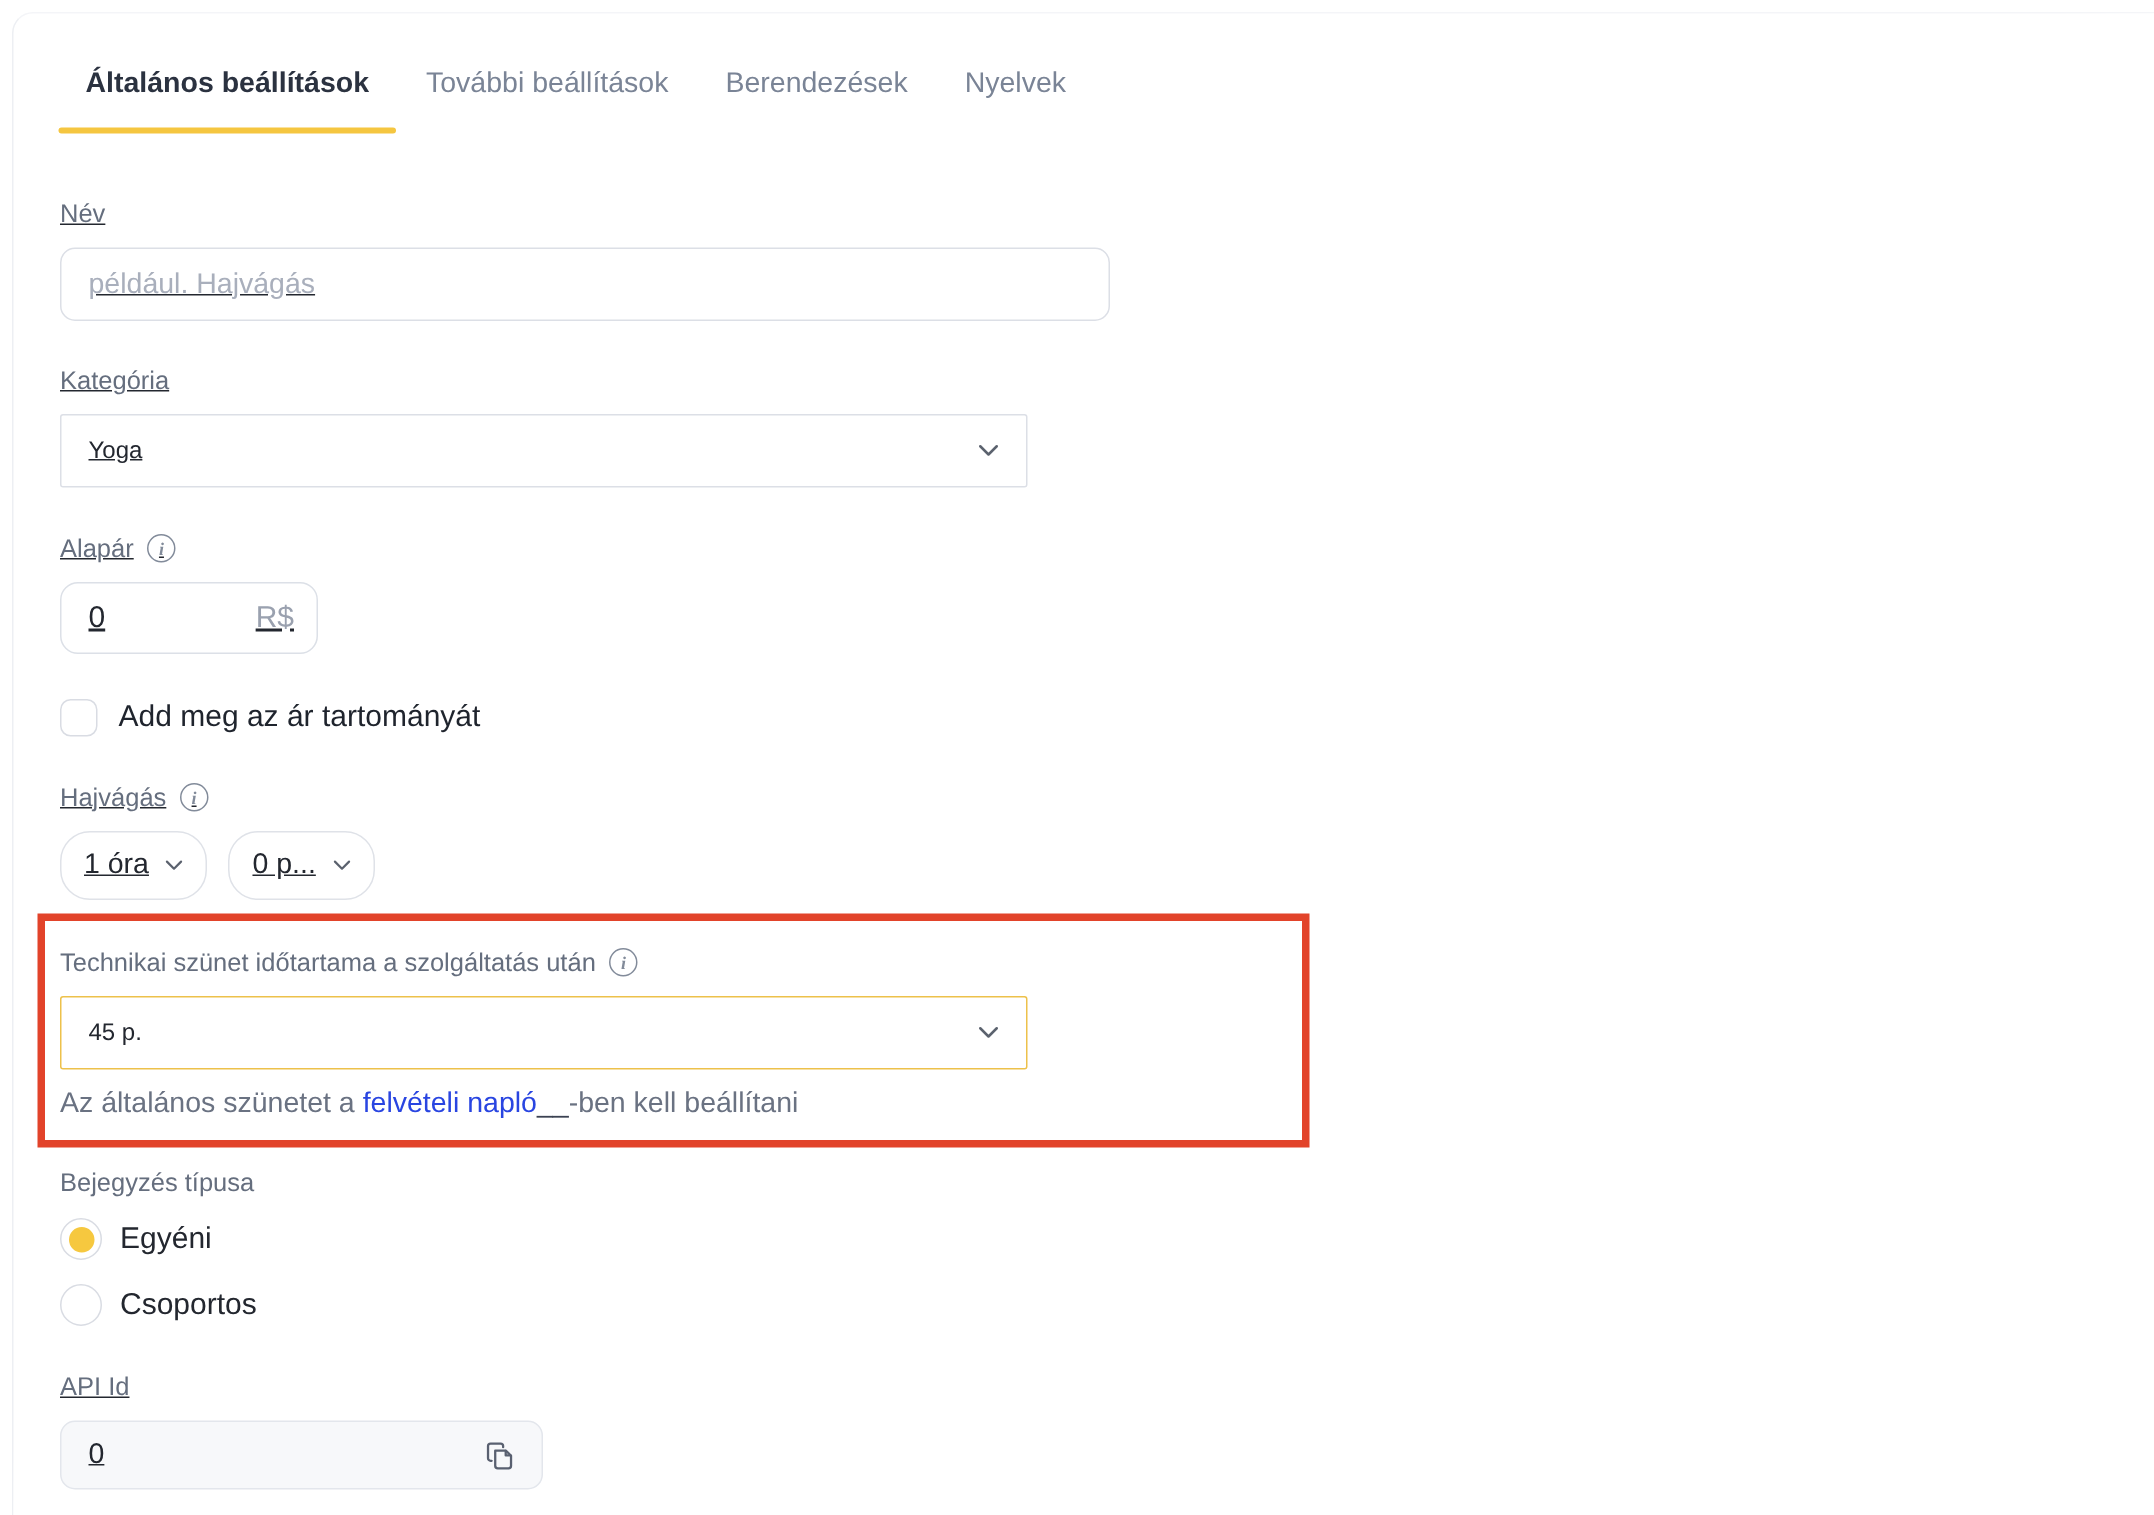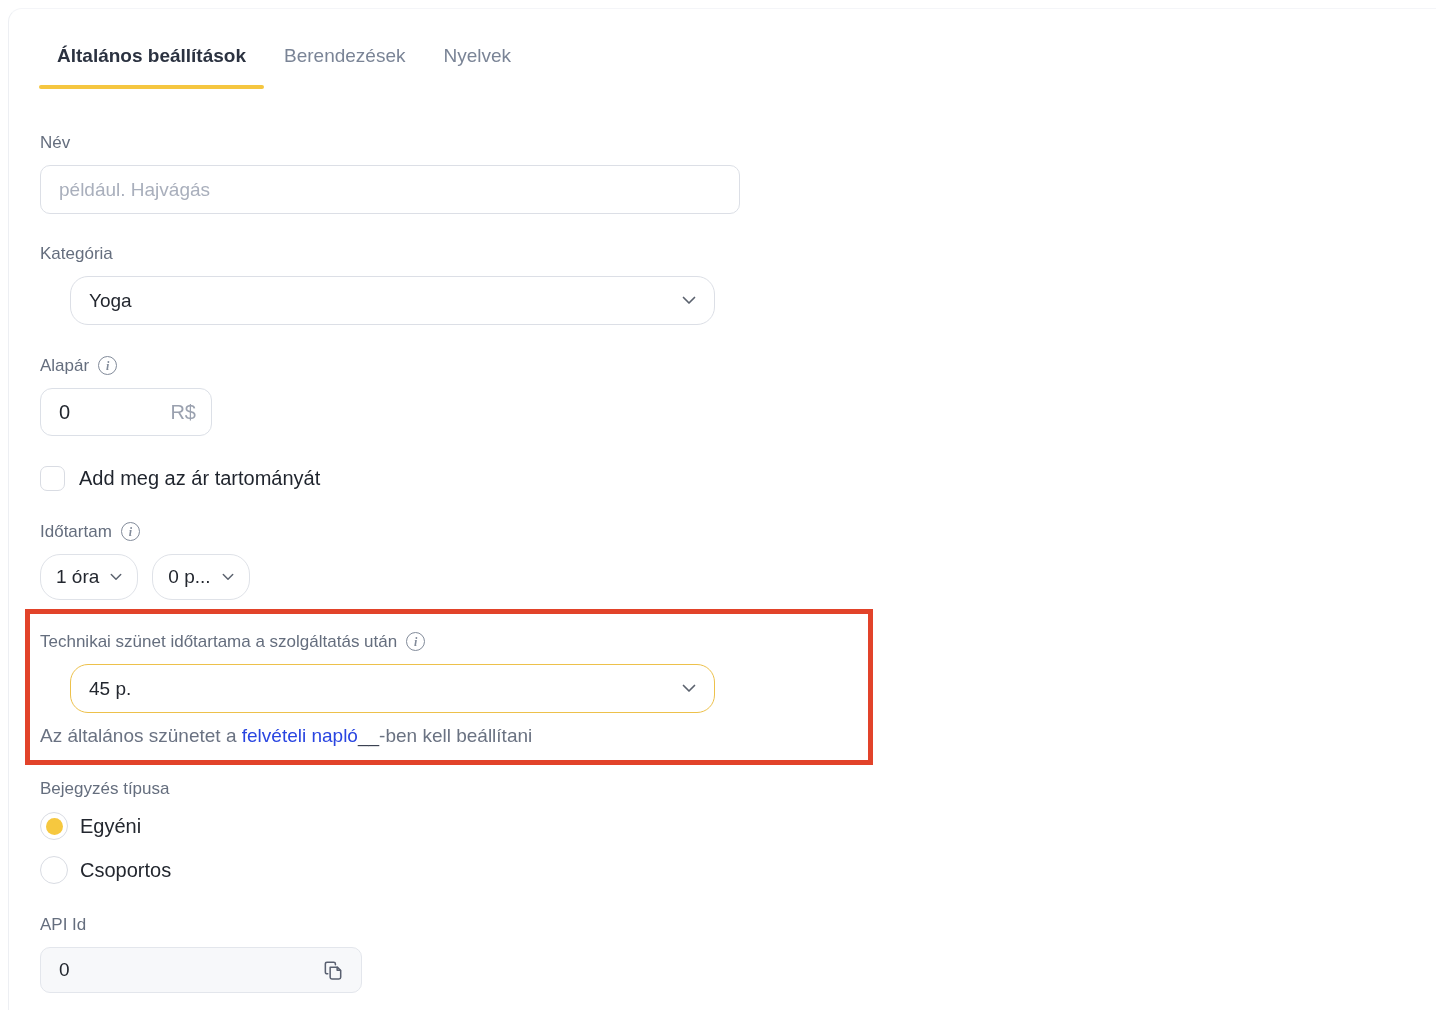--- a/index.html
+++ b/index.html
@@ -31,21 +31,21 @@
   .tab.active { color: #2B3240; font-weight: 600; }
   .tab.active::after {
     content: "";
     position: absolute; left: 0; right: 0; bottom: 0;
     height: 4px; border-radius: 4px;
     background: #F5C640;
   }
 
   
   .content { padding-left: 31px; }
-  .field { margin-top: 31px; }
+  .field { margin-top: 31px; text-decoration: underline; }
   .field.first { margin-top: 45px; }
   .flabel {
     display: flex; align-items: center; gap: 9px;
     font-size: 17px; line-height: 18px; color: #656E7E;
     margin-bottom: 13px;
   }
   .info-icon {
     width: 19px; height: 19px; flex: 0 0 auto;
     border: 1.6px solid #828B9A; border-radius: 50%;
     display: inline-flex; align-items: center; justify-content: center;
@@ -55,24 +55,24 @@
   .text-input {
     width: 700px; height: 49px;
     border: 1px solid #DCDFE6; border-radius: 10px;
     padding: 0 18px; font-size: 19px; color: #23272F;
     font-family: "Liberation Sans", sans-serif;
     outline: none; background: #fff; display: block;
   }
   .text-input::placeholder { color: #A9AFBC; }
   .select {
     width: 645px; height: 49px;
-    border: 1px solid #DCDFE6; border-radius: 18px;
+    border: 1px solid #DCDFE6; border-radius: 2px;
     padding: 0 18px; background: #fff;
     display: flex; align-items: center; justify-content: space-between;
-    font-size: 19px; color: #23272F; cursor: pointer; margin-left: 30px;
+    font-size: 16px; color: #23272F; cursor: pointer;
   }
   .chev { width: 14px; height: 9px; flex: 0 0 auto; }
 
   .price-input {
     width: 172px; height: 48px;
     border: 1px solid #DCE0E7; border-radius: 12px;
     padding: 0 15px 0 18px; background: #fff;
     display: flex; align-items: center; justify-content: space-between;
     font-size: 20px; color: #23272F;
   }
@@ -132,20 +132,21 @@
   }
   .copy-btn { display: inline-flex; cursor: pointer; }
 </style>
 </head>
 <body>
 
 <div class="panel">
 
   <nav class="tabs">
     <div class="tab active">Általános beállítások</div>
+    <div class="tab">További beállítások</div>
     <div class="tab">Berendezések</div>
     <div class="tab">Nyelvek</div>
   </nav>
 
   <div class="content">
 
     <div class="field first">
       <label class="flabel">Név</label>
       <input class="text-input" type="text" placeholder="például. Hajvágás" style="">
     </div>
@@ -171,21 +172,21 @@
       </div>
     </div>
 
     <div class="check-row">
       <span class="checkbox"></span>
       <span class="check-label">Add meg az ár tartományát</span>
     </div>
 
     <div class="field">
       <label class="flabel">
-        <span>Időtartam</span>
+        <span>Hajvágás</span>
         <span class="info-icon">i</span>
       </label>
       <div class="pill-row">
         <div class="pill">
           <span>1 óra</span>
           <svg class="chev" viewBox="0 0 14 9">
             <path d="M1.5 1.5 L7 7 L12.5 1.5" stroke="#5B626E" stroke-width="1.7" fill="none" stroke-linecap="round" stroke-linejoin="round"></path>
           </svg>
         </div>
         <div class="pill">

